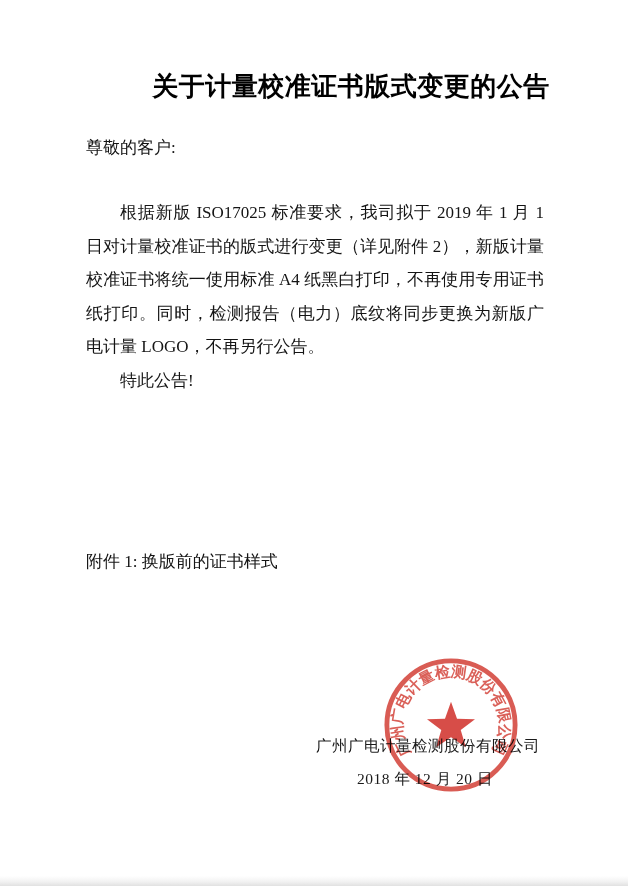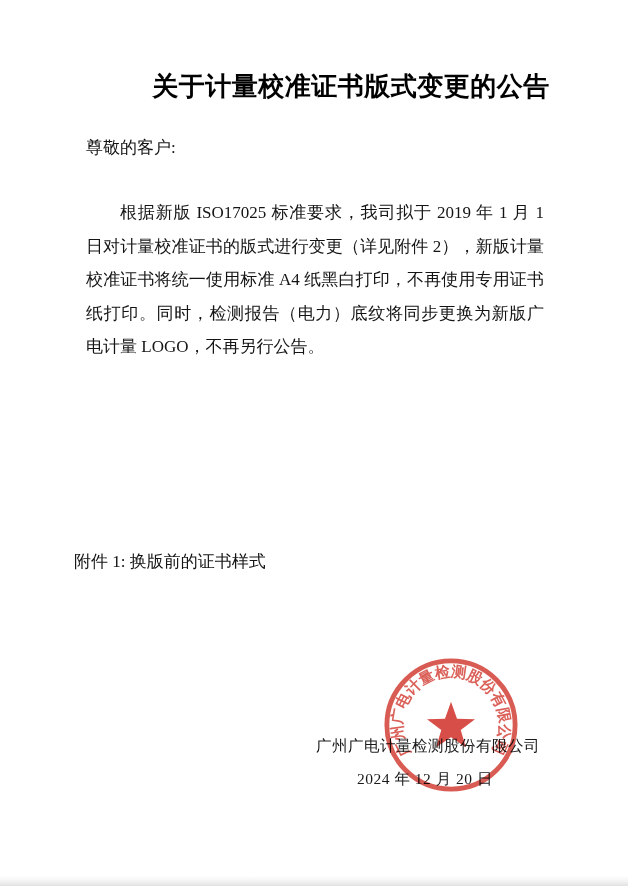--- a/index.html
+++ b/index.html
@@ -46,21 +46,21 @@
     font-size: 17px;
     line-height: 33.5px;
     text-align: justify;
     margin-top: 32px;
   }
   .body-text p { margin: 0; text-indent: 2em; }
 
   .attachments {
     position: absolute;
     top: 545px;
-    left: 74px;
+    left: 86px;
     font-size: 17px;
     line-height: 33.5px;
   }
   .attachments div { white-space: nowrap; }
 
   .signature {
     position: absolute;
     top: 736px;
     left: 316px;
     width: 218px;
@@ -97,29 +97,30 @@
 <body>
 
 <div class="page">
 
   <h1 class="doc-title">关于计量校准证书版式变更的公告</h1>
 
   <div class="greeting">尊敬的客户:</div>
 
   <div class="body-text">
     <p>根据新版 ISO17025 标准要求，我司拟于 2019 年 1 月 1 日对计量校准证书的版式进行变更（详见附件 2），新版计量校准证书将统一使用标准 A4 纸黑白打印，不再使用专用证书纸打印。同时，检测报告（电力）底纹将同步更换为新版广电计量 LOGO，不再另行公告。</p>
+    <p>特此公告!</p>
   </div>
 
   <div class="attachments">
     <div>附件 1: 换版前的证书样式</div>
   </div>
 
   <div class="signature">
     <div class="company">广州广电计量检测股份有限公司</div>
-    <div class="sig-date">2024 年 12 月 20 日</div>
+    <div class="sig-date">2018 年 12 月 20 日</div>
   </div>
 
   <div class="stamp">
     <svg viewBox="0 0 140 140" width="136" height="136">
       <circle cx="70" cy="70" r="66" fill="none" stroke="#d23b32" stroke-width="5" stroke-opacity="0.9"></circle>
       <path id="seal-arc" d="M 29 98.7 A 50 50 0 1 1 111 98.7" fill="none"></path>
       <text font-family="Liberation Sans, sans-serif" font-weight="700" font-size="15.5" fill="#d23b32" fill-opacity="0.88">
         <textPath href="#seal-arc" startOffset="0">广州广电计量检测股份有限公司</textPath>
       </text>
       <path d="M 70 46 L 76.2 63.5 L 94.7 64.0 L 80.0 75.2 L 85.3 93.0 L 70 82.5 L 54.7 93.0 L 60.0 75.2 L 45.3 64.0 L 63.8 63.5 Z" fill="#d02f28" fill-opacity="0.92"></path>

